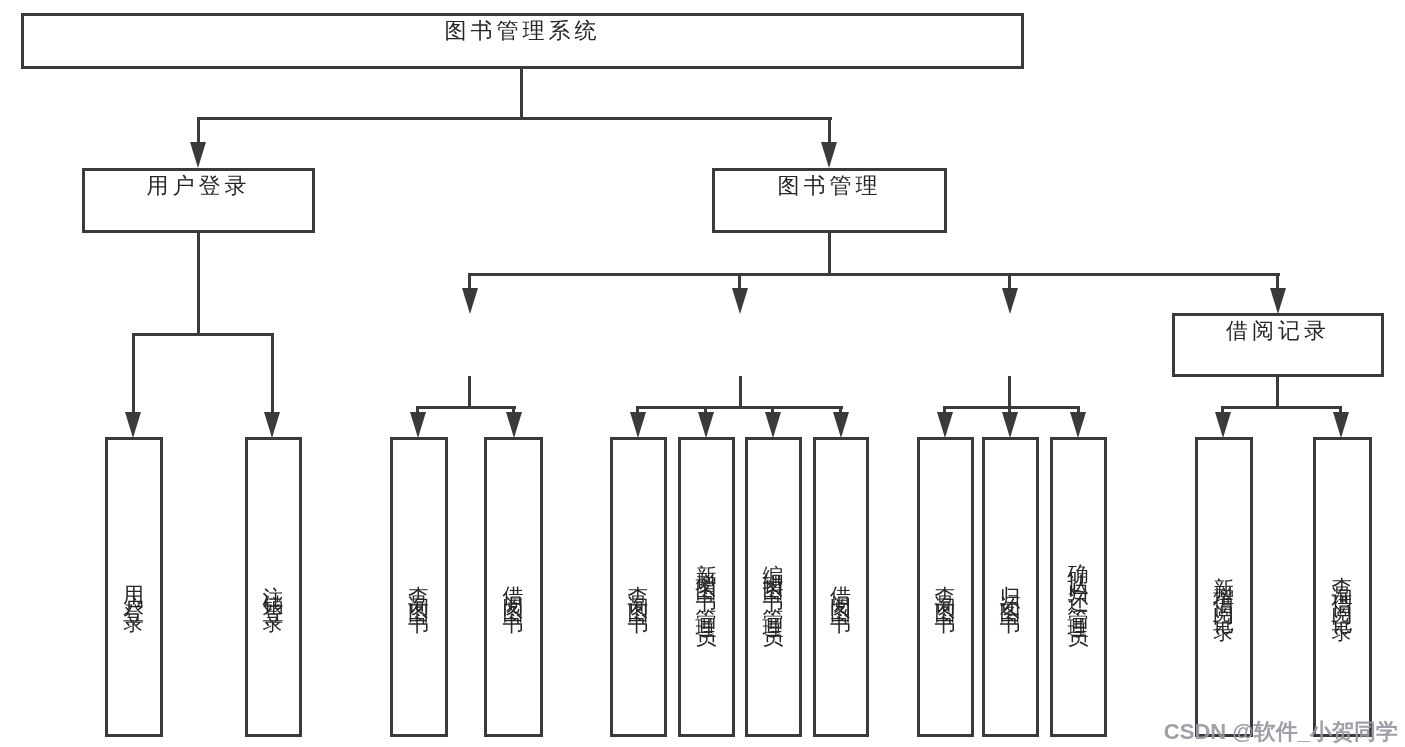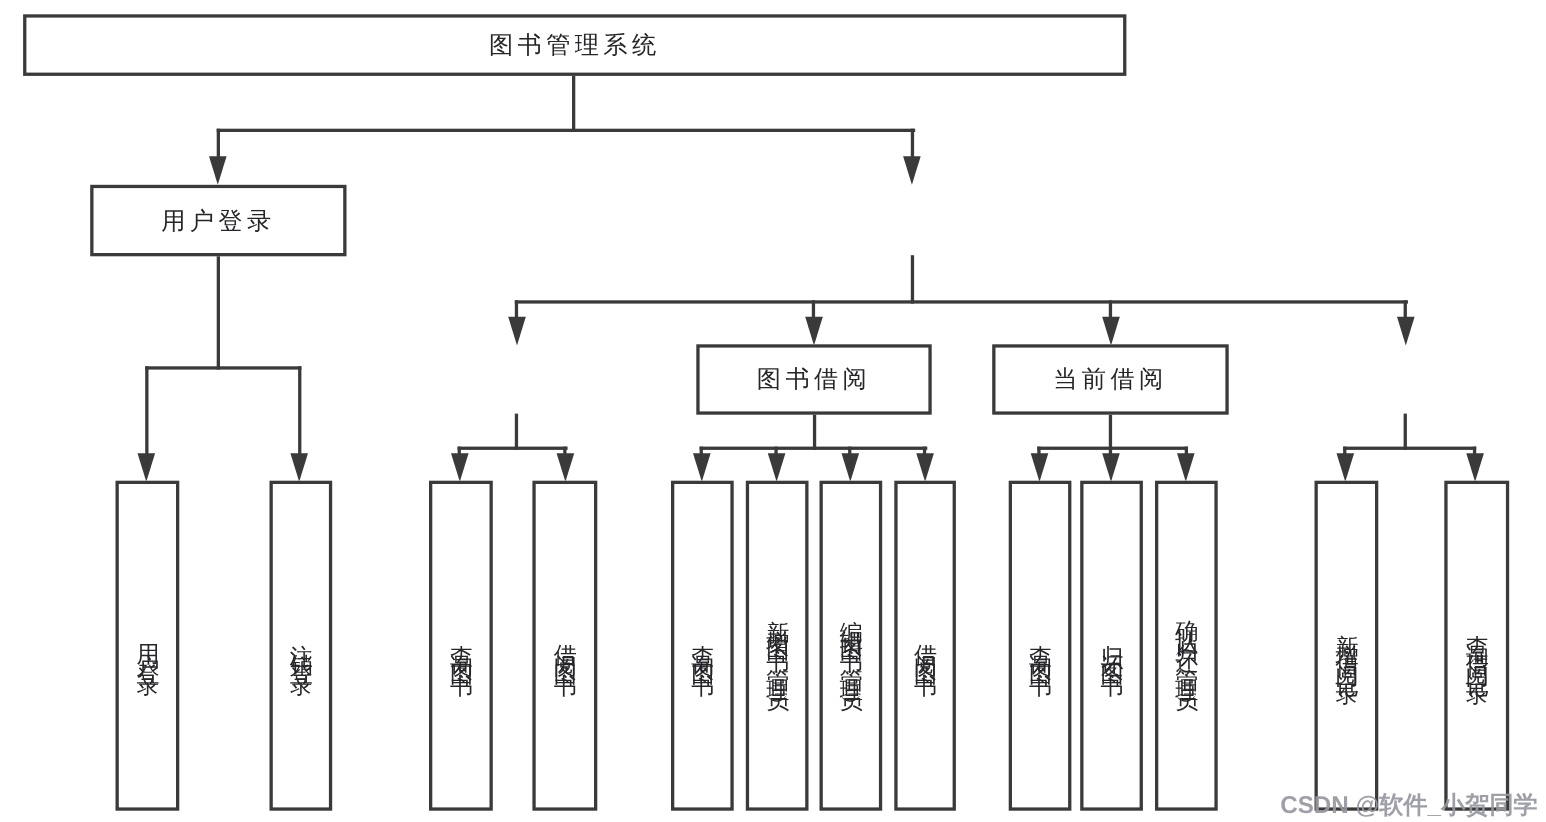--- a/index.html
+++ b/index.html
@@ -2,21 +2,21 @@
 <html><head>
 <meta charset="utf-8">
 <style>
   html,body{margin:0;padding:0;background:#ffffff;}
   #canvas{
     position:relative;width:1405px;height:747px;background:#ffffff;overflow:hidden;
     font-family:"Liberation Sans","DejaVu Sans",sans-serif;
   }
   .box{
     position:absolute;box-sizing:border-box;background:#ffffff;
-    border:3px solid #3a3a3a;display:flex;align-items:center;justify-content:center;
+    border:3px solid #3a3a3a;display:flex;justify-content:center;
     color:#26262a;z-index:2;
   }
   .box.h span{font-size:22px;letter-spacing:4px;white-space:nowrap;}
   .box.v{align-items:center;justify-content:center;}
   .vtext{
     writing-mode:vertical-rl;text-orientation:mixed;
     font-size:21px;letter-spacing:9px;line-height:1;color:#26262a;
   }
   .vl{position:absolute;width:3px;background:#3a3a3a;z-index:1;}
   .hl{position:absolute;height:3px;background:#3a3a3a;z-index:1;}
@@ -99,30 +99,30 @@
   </div>
 
   <div class="box h" style="left:21px;top:13px;width:1003px;height:56px">
     <span>图书管理系统</span>
   </div>
 
   <div class="box h" style="left:82px;top:168px;width:233px;height:65px">
     <span>用户登录</span>
   </div>
 
+  <div class="box h" style="left:712px;top:168px;width:235px;height:65px">
+    <span>图书管理</span>
+  </div>
 
 
-  <div class="box h" style="left:633px;top:313px;width:214px;height:64px">
-    <span>图书借阅</span>
+
+
+  <div class="box h" style="left:1172px;top:313px;width:212px;height:64px">
+    <span>借阅记录</span>
   </div>
-
-  <div class="box h" style="left:902px;top:313px;width:215px;height:64px">
-    <span>当前借阅</span>
-  </div>
-
 
   <div class="box v" style="left:105px;top:437px;width:58px;height:300px">
     <span class="vtext">用户登录</span>
   </div>
   <div class="box v" style="left:245px;top:437px;width:57px;height:300px">
     <span class="vtext">注销登录</span>
   </div>
 
   <div class="box v" style="left:390px;top:437px;width:58px;height:300px">
     <span class="vtext">查询图书</span>

